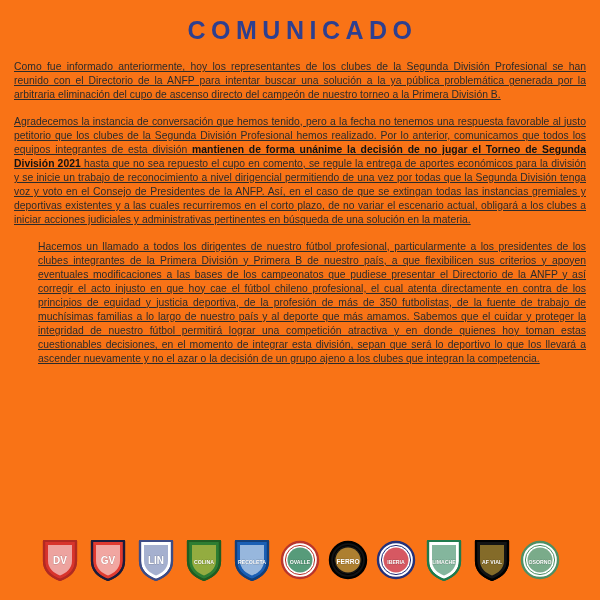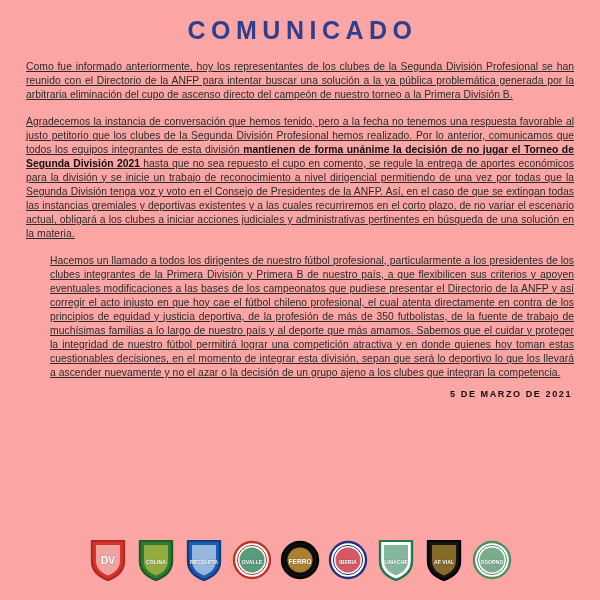--- a/index.html
+++ b/index.html
@@ -12,22 +12,22 @@
     overflow: hidden;
     background: #ffffff;
     font-family: "Liberation Sans", sans-serif;
     color: #231f20;
   }
   .sheet {
     position: relative;
     width: 600px;
     height: 600px;
     box-sizing: border-box;
-    padding: 0 26px;
-    background: #fca5a5;
+    padding: 0 14px;
+    background: #f97316;
   }
   .title {
     text-align: center;
     color: #2e3f8f;
     font-size: 25px;
     font-weight: bold;
     letter-spacing: 5.5px;
     padding-top: 18px;
     padding-left: 5px;
     line-height: 1;
@@ -91,29 +91,44 @@
 <div class="sheet">
 
   <h1 class="title">COMUNICADO</h1>
 
   <div class="body-copy">
     <p><span>Como fue informado anteriormente, hoy los representantes de los clubes de la Segunda División Profesional se han reunido con el Directorio de la ANFP para intentar buscar una solución a la ya pública problemática generada por la arbitraria eliminación del cupo de ascenso directo del campeón de nuestro torneo a la Primera División B.</span></p>
     <p><span>Agradecemos la instancia de conversación que hemos tenido, pero a la fecha no tenemos una respuesta favorable al justo petitorio que los clubes de la Segunda División Profesional hemos realizado. Por lo anterior, comunicamos que todos los equipos integrantes de esta división </span><b>mantienen de forma unánime la decisión de no jugar el Torneo de Segunda División 2021</b><span> hasta que no sea repuesto el cupo en comento, se regule la entrega de aportes económicos para la división y se inicie un trabajo de reconocimiento a nivel dirigencial permitiendo de una vez por todas que la Segunda División tenga voz y voto en el Consejo de Presidentes de la ANFP. Así, en el caso de que se extingan todas las instancias gremiales y deportivas existentes y a las cuales recurriremos en el corto plazo, de no variar el escenario actual, obligará a los clubes a iniciar acciones judiciales y administrativas pertinentes en búsqueda de una solución en la materia.</span></p>
     <p><span>Hacemos un llamado a todos los dirigentes de nuestro fútbol profesional, particularmente a los presidentes de los clubes integrantes de la Primera División y Primera B de nuestro país, a que flexibilicen sus criterios y apoyen eventuales modificaciones a las bases de los campeonatos que pudiese presentar el Directorio de la ANFP y así corregir el acto injusto en que hoy cae el fútbol chileno profesional, el cual atenta directamente en contra de los principios de equidad y justicia deportiva, de la profesión de más de 350 futbolistas, de la fuente de trabajo de muchísimas familias a lo largo de nuestro país y al deporte que más amamos. Sabemos que el cuidar y proteger la integridad de nuestro fútbol permitirá lograr una competición atractiva y en donde quienes hoy toman estas cuestionables decisiones, en el momento de integrar esta división, sepan que será lo deportivo lo que los llevará a ascender nuevamente y no el azar o la decisión de un grupo ajeno a los clubes que integran la competencia.</span></p>
   </div>
 
-  <div class="date-line">5 DE MARZO DE 2021</div>
 
   <div class="crest-strip">
       <div class="crest">
         <svg width="40" height="46" viewBox="0 0 40 46">
           <path d="M4 4 H36 V24 C36 34 28 40 20 43 C12 40 4 34 4 24 Z" fill="#d8342c" stroke="#b02a22" stroke-width="2.2" stroke-linejoin="round"></path>
           <path d="M8 8 H32 V24 C32 31.5 26 36.2 20 38.6 C14 36.2 8 31.5 8 24 Z" fill="#ffffff" opacity="0.55"></path>
           <path d="M4 4 H36 V24 C36 34 28 40 20 43 C12 40 4 34 4 24 Z" fill="none" stroke="#b02a22" stroke-width="2.2" stroke-linejoin="round"></path>
           <text x="20" y="26.5" text-anchor="middle" font-family="&quot;Liberation Sans&quot;, sans-serif" font-size="10" font-weight="bold" fill="#ffffff" stroke="rgba(0,0,0,0.35)" stroke-width="0.35" paint-order="stroke">DV</text>
+        </svg>
+      </div>
+      <div class="crest">
+        <svg width="40" height="46" viewBox="0 0 40 46">
+          <path d="M4 4 H36 V24 C36 34 28 40 20 43 C12 40 4 34 4 24 Z" fill="#e03a30" stroke="#1b1b3a" stroke-width="2.2" stroke-linejoin="round"></path>
+          <path d="M8 8 H32 V24 C32 31.5 26 36.2 20 38.6 C14 36.2 8 31.5 8 24 Z" fill="#ffffff" opacity="0.55"></path>
+          <path d="M4 4 H36 V24 C36 34 28 40 20 43 C12 40 4 34 4 24 Z" fill="none" stroke="#1b1b3a" stroke-width="2.2" stroke-linejoin="round"></path>
+          <text x="20" y="26.5" text-anchor="middle" font-family="&quot;Liberation Sans&quot;, sans-serif" font-size="10" font-weight="bold" fill="#ffffff" stroke="rgba(0,0,0,0.35)" stroke-width="0.35" paint-order="stroke">GV</text>
+        </svg>
+      </div>
+      <div class="crest">
+        <svg width="40" height="46" viewBox="0 0 40 46">
+          <path d="M4 4 H36 V24 C36 34 28 40 20 43 C12 40 4 34 4 24 Z" fill="#ffffff" stroke="#3d4c86" stroke-width="2.2" stroke-linejoin="round"></path>
+          <path d="M8 8 H32 V24 C32 31.5 26 36.2 20 38.6 C14 36.2 8 31.5 8 24 Z" fill="#5b6fa8" opacity="0.55"></path>
+          <path d="M4 4 H36 V24 C36 34 28 40 20 43 C12 40 4 34 4 24 Z" fill="none" stroke="#3d4c86" stroke-width="2.2" stroke-linejoin="round"></path>
+          <text x="20" y="26.5" text-anchor="middle" font-family="&quot;Liberation Sans&quot;, sans-serif" font-size="10" font-weight="bold" fill="#ffffff" stroke="rgba(0,0,0,0.35)" stroke-width="0.35" paint-order="stroke">LIN</text>
         </svg>
       </div>
       <div class="crest">
         <svg width="40" height="46" viewBox="0 0 40 46">
           <path d="M4 4 H36 V24 C36 34 28 40 20 43 C12 40 4 34 4 24 Z" fill="#2e7d32" stroke="#1f5d22" stroke-width="2.2" stroke-linejoin="round"></path>
           <path d="M8 8 H32 V24 C32 31.5 26 36.2 20 38.6 C14 36.2 8 31.5 8 24 Z" fill="#e8d44d" opacity="0.55"></path>
           <path d="M4 4 H36 V24 C36 34 28 40 20 43 C12 40 4 34 4 24 Z" fill="none" stroke="#1f5d22" stroke-width="2.2" stroke-linejoin="round"></path>
           <text x="20" y="26.5" text-anchor="middle" font-family="&quot;Liberation Sans&quot;, sans-serif" font-size="5.2" font-weight="bold" fill="#ffffff" stroke="rgba(0,0,0,0.35)" stroke-width="0.35" paint-order="stroke">COLINA</text>
         </svg>
       </div>

